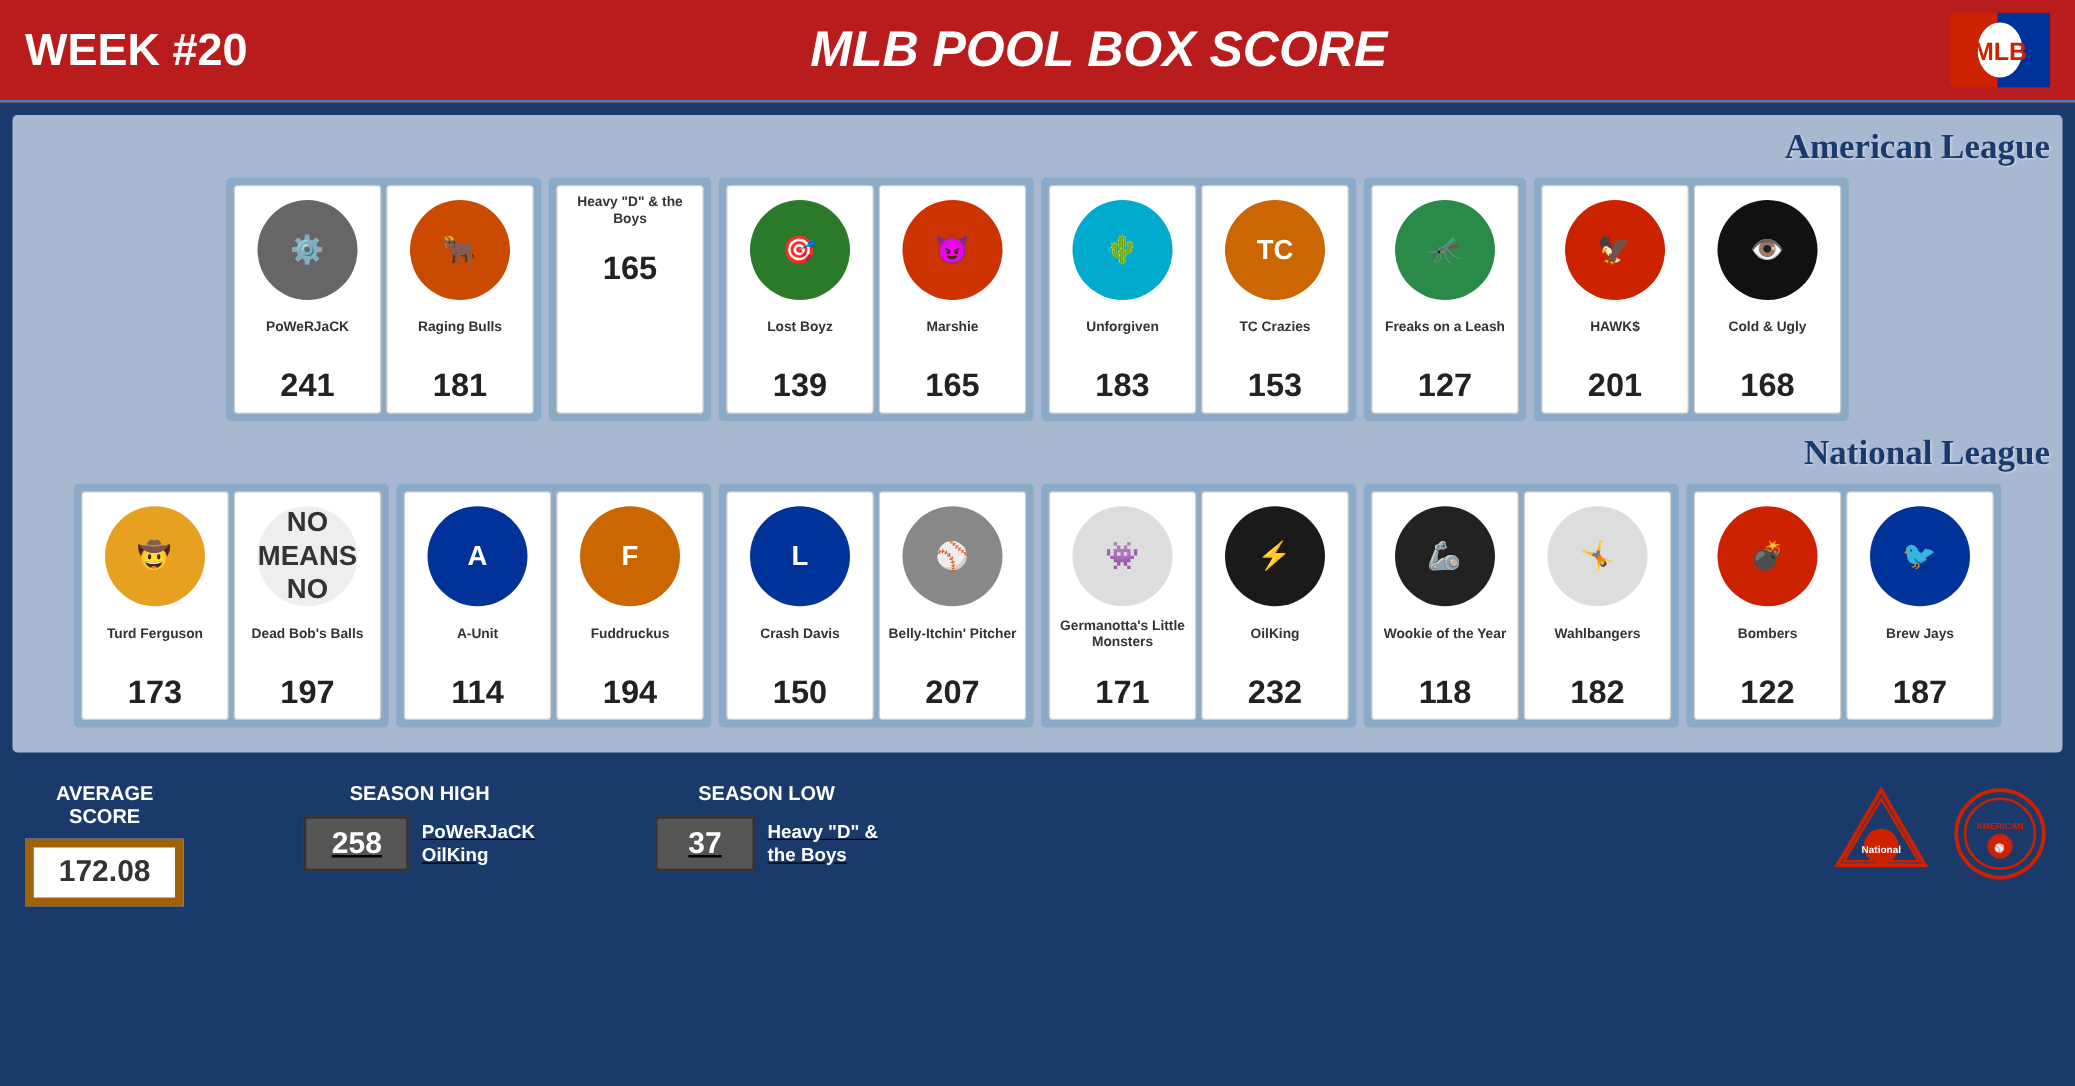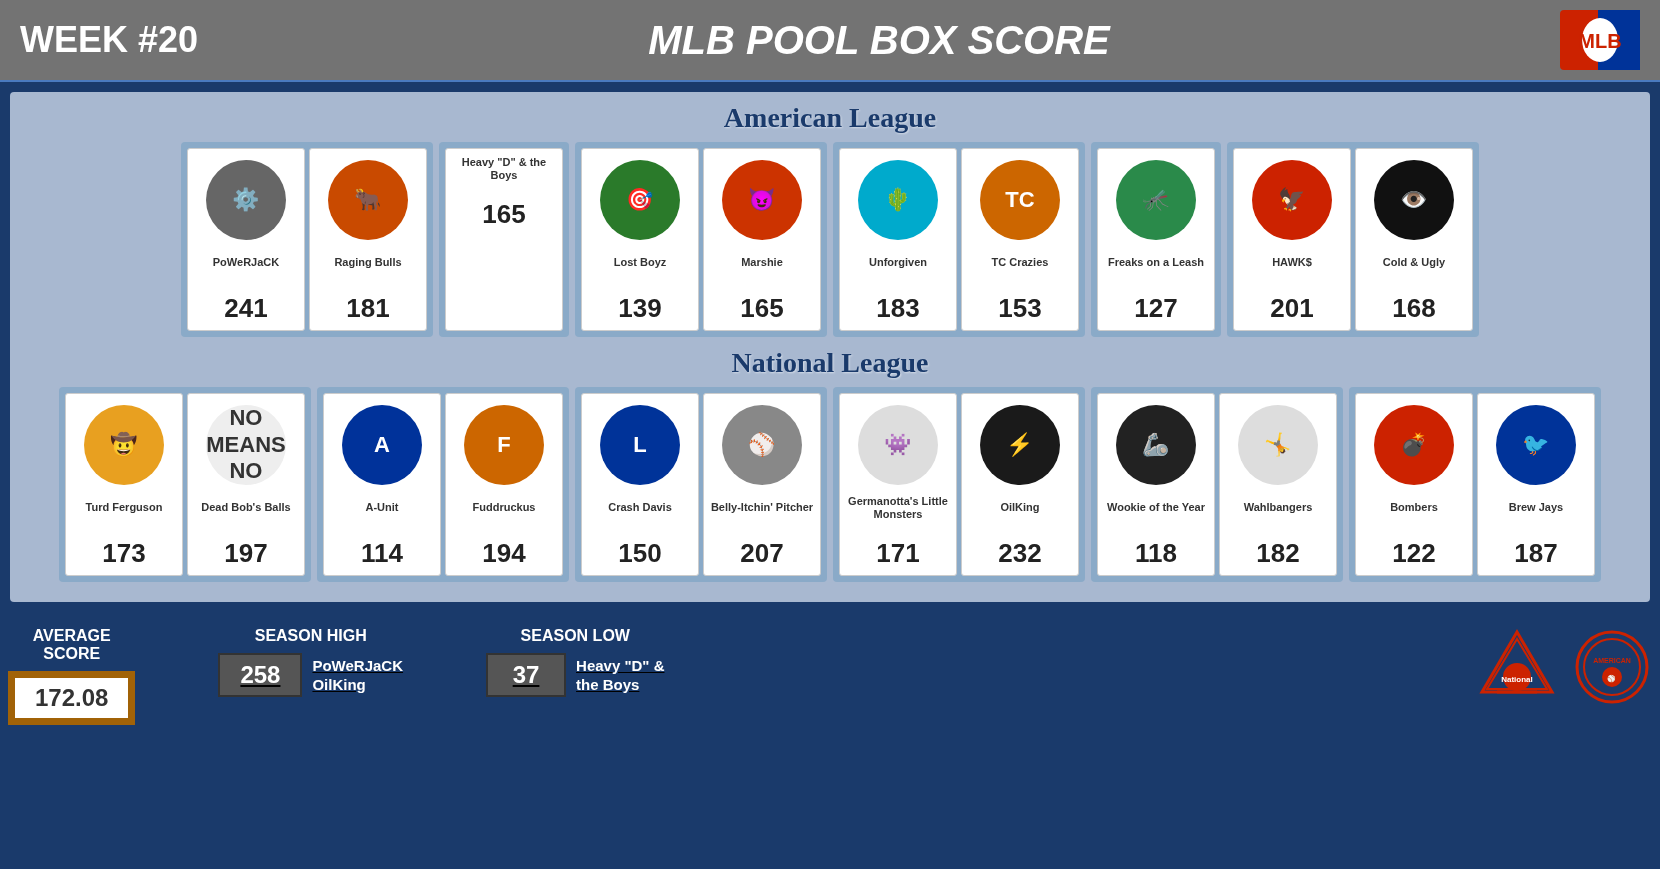--- a/index.html
+++ b/index.html
@@ -6,21 +6,21 @@
     body {
       background: #1a3a6b;
       font-family: Arial, sans-serif;
       width: 1660px;
       min-height: 869px;
       padding: 0;
     }
 
     
     .header {
-      background: #737373;
+      background: #b91c1c;
       display: flex;
       align-items: center;
       justify-content: space-between;
       padding: 10px 20px;
       border-bottom: 2px solid #4a7abf;
     }
     .header-week {
       color: white;
       font-size: 36px;
       font-weight: bold;
@@ -44,21 +44,21 @@
       margin: 10px;
       padding: 10px;
       border-radius: 4px;
     }
 
     
     .league-section {
       margin-bottom: 10px;
     }
     .league-title {
-      text-align: center;
+      text-align: right;
       font-size: 28px;
       font-weight: bold;
       color: #1a3a6b;
       font-family: 'Georgia', serif;
       margin-bottom: 8px;
       text-shadow: 1px 1px 2px rgba(255,255,255,0.5);
     }
 
     
     .teams-grid {
@@ -127,22 +127,22 @@
       font-size: 26px;
       font-weight: bold;
       color: #222;
       margin-top: 16px;
     }
 
     
     .footer-stats {
       display: flex;
       align-items: flex-start;
-      padding: 15px 8px;
-      gap: 3px;
+      padding: 15px 20px;
+      gap: 16px;
       justify-content: center;
     }
 
     .stat-block {
       display: flex;
       flex-direction: column;
       align-items: center;
       margin-right: 80px;
     }
 

